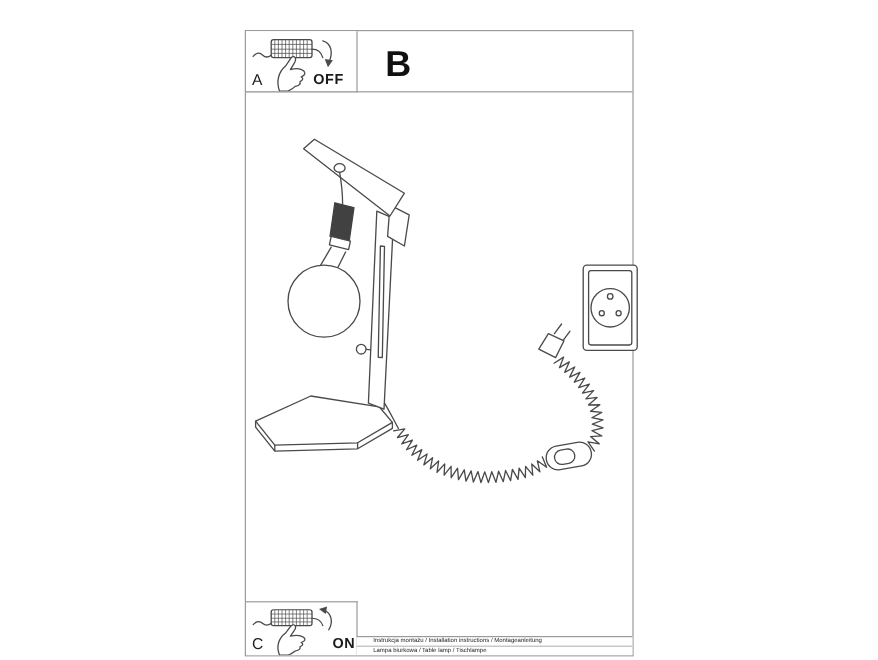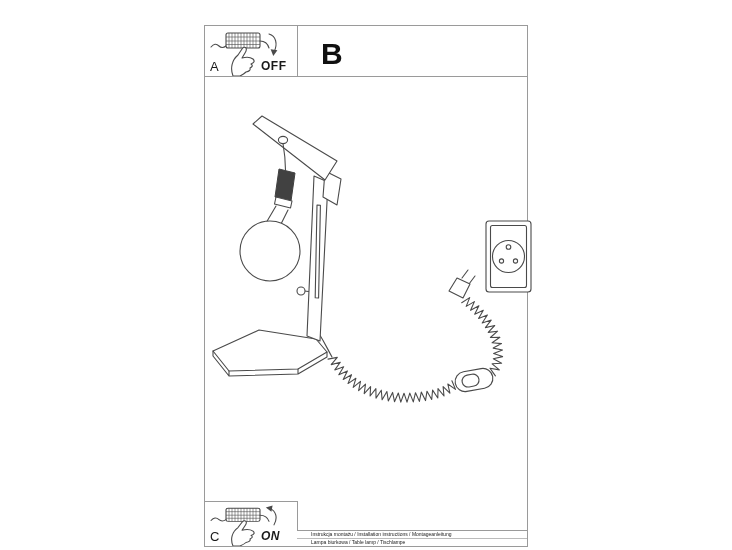--- a/index.html
+++ b/index.html
@@ -7,21 +7,21 @@
           font-family:"Liberation Sans", sans-serif;color:#1a1a1a;}
   .page-frame{position:absolute;left:204px;top:25px;width:322px;height:520px;
               border:1px solid #9a9a9a;background:#fff;}
   .inset{position:absolute;background:#fff;}
   .inset-a{left:0;top:0;width:92px;height:50px;border-right:1px solid #9a9a9a;border-bottom:1px solid #9a9a9a;}
   .inset-c{left:0;bottom:0;width:92px;height:44px;border-right:1px solid #9a9a9a;border-top:1px solid #9a9a9a;}
   .header-rule{position:absolute;left:0;top:50px;width:100%;height:0;border-top:1px solid #9a9a9a;}
   .corner-letter{position:absolute;left:5px;bottom:2px;font-size:13px;color:#1a1a1a;}
   .state-label{position:absolute;bottom:3px;font-size:12px;font-weight:600;letter-spacing:.5px;color:#1a1a1a;}
   .state-off{left:56px;}
-  .state-on{left:56px;font-style:italic;}
+  .state-on{left:72px;}
   .big-letter{position:absolute;left:116px;top:11px;font-size:30px;font-weight:600;color:#111;}
   .footer{position:absolute;left:92px;right:0;bottom:0;height:15px;border-top:1px solid #9a9a9a;background:#fff;}
   .footer-row{height:7px;line-height:7px;font-size:5px;color:#222;padding-left:14px;white-space:nowrap;overflow:hidden;}
   .footer-row.first{border-bottom:1px solid #bbb;}
   .art{position:absolute;left:0;top:0;width:732px;height:550px;pointer-events:none;}
   svg .ln{stroke:#4a4a4a;stroke-width:1.1;fill:none;stroke-linecap:round;stroke-linejoin:round;}
   svg .sheet{stroke:#4a4a4a;stroke-width:1.1;fill:#fff;stroke-linejoin:round;}
   svg .dark{stroke:#414141;stroke-width:1;fill:#414141;}
   svg .thin{stroke:#4a4a4a;stroke-width:.6;fill:none;}
   .inset-icon{position:absolute;left:0;top:0;}

